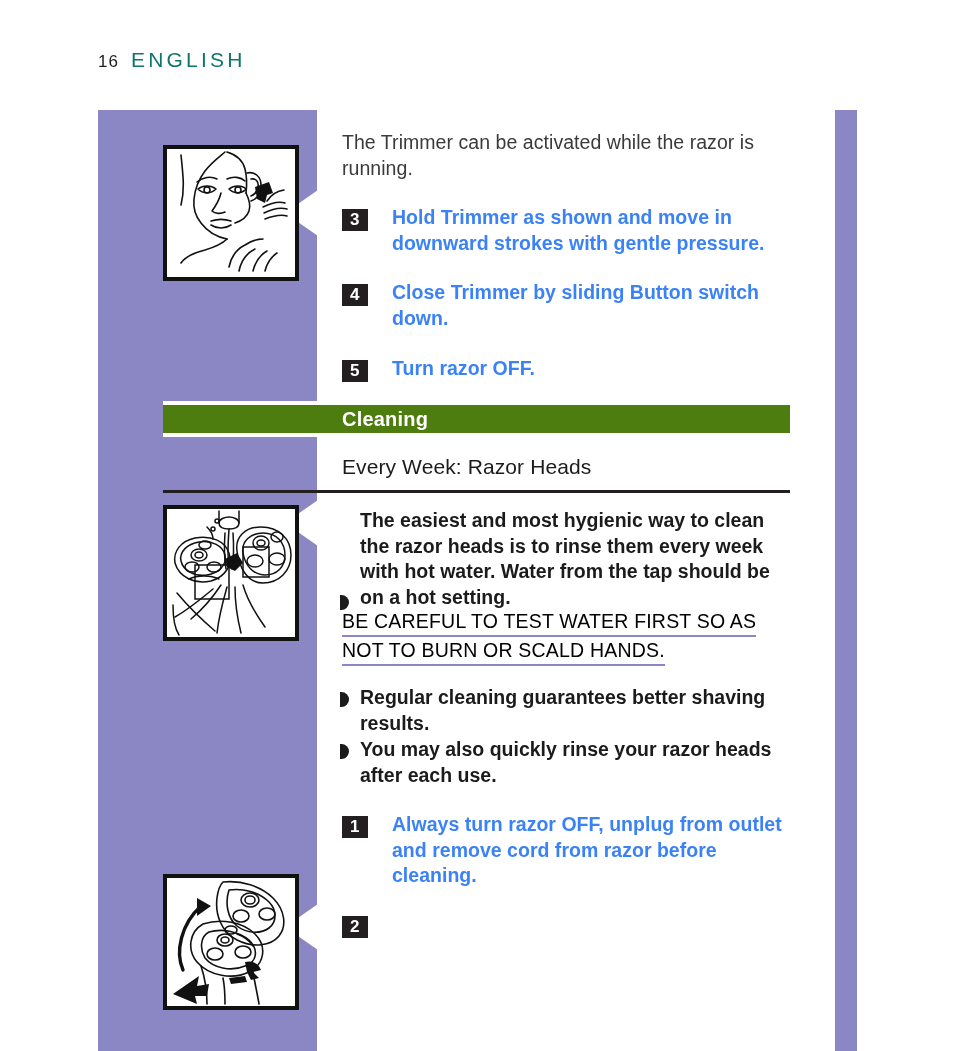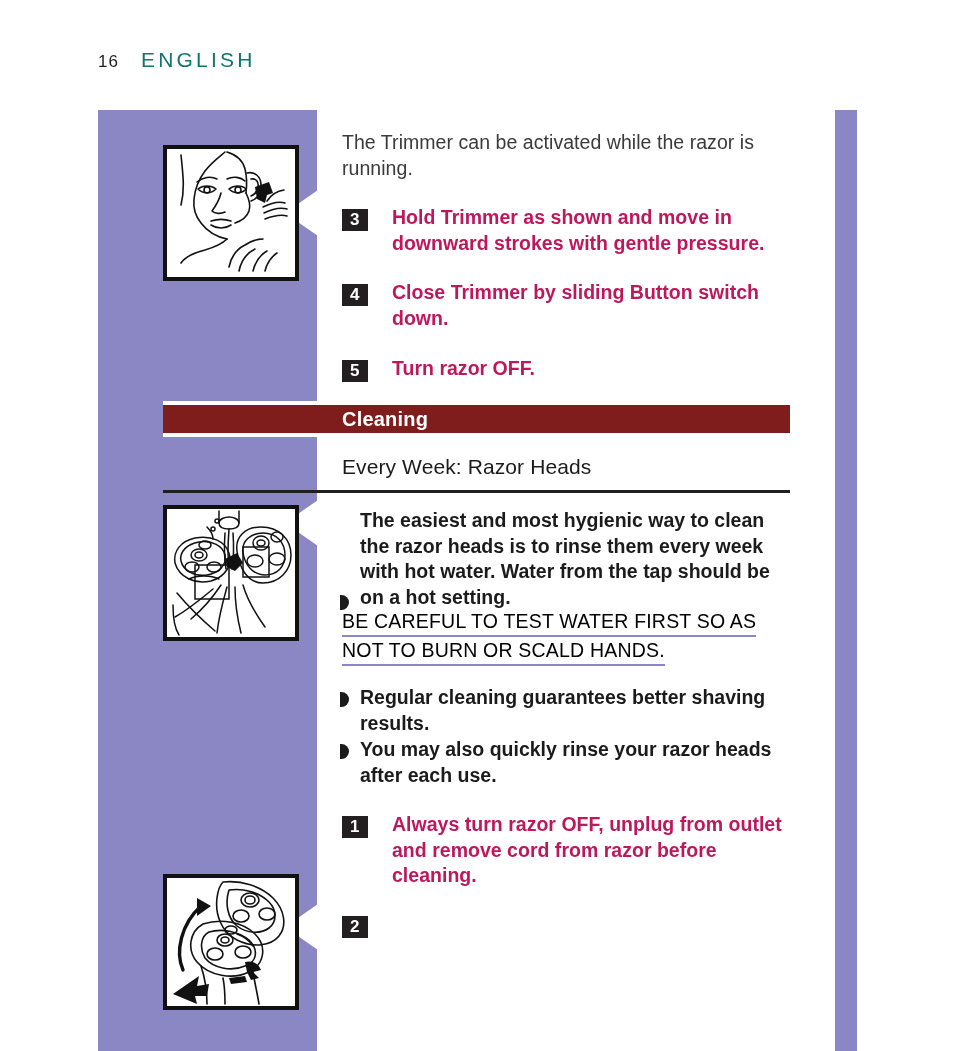--- a/index.html
+++ b/index.html
@@ -19,21 +19,21 @@
     background: #ffffff;
   }
 
   
   .page-header {
     position: absolute;
     left: 98px;
     top: 48px;
     display: flex;
     align-items: baseline;
-    gap: 22px;
+    gap: 12px;
   }
   .folio {
     font-size: 17px;
     color: #1f1f1f;
     letter-spacing: 1px;
     font-weight: 400;
   }
   .lang-title {
     font-size: 21px;
     font-weight: 400;
@@ -81,21 +81,21 @@
     overflow: hidden;
   }
   .figure svg { display: block; width: 100%; height: 100%; }
 
   
   .section-banner {
     position: absolute;
     left: 163px;
     width: 627px;
     height: 28px;
-    background: #7f1d1d;
+    background: #4d7c0f;
     border-top: 4px solid #ffffff;
     border-bottom: 4px solid #ffffff;
     box-sizing: content-box;
   }
   .section-banner .label {
     position: absolute;
     left: 179px;
     top: 2px;
     color: #ffffff;
     font-size: 20px;
@@ -154,21 +154,21 @@
     display: flex;
     align-items: center;
     justify-content: center;
     margin-top: 4px;
     letter-spacing: 0.5px;
   }
   .step-text {
     margin-left: 24px;
     font-size: 19.5px;
     font-weight: 600;
-    color: #be185d;
+    color: #3b82f6;
     line-height: 25.5px;
     letter-spacing: 0.02px;
   }
 
   .bullet {
     position: absolute;
     left: 340px;
     width: 456px;
     display: flex;
     align-items: flex-start;

